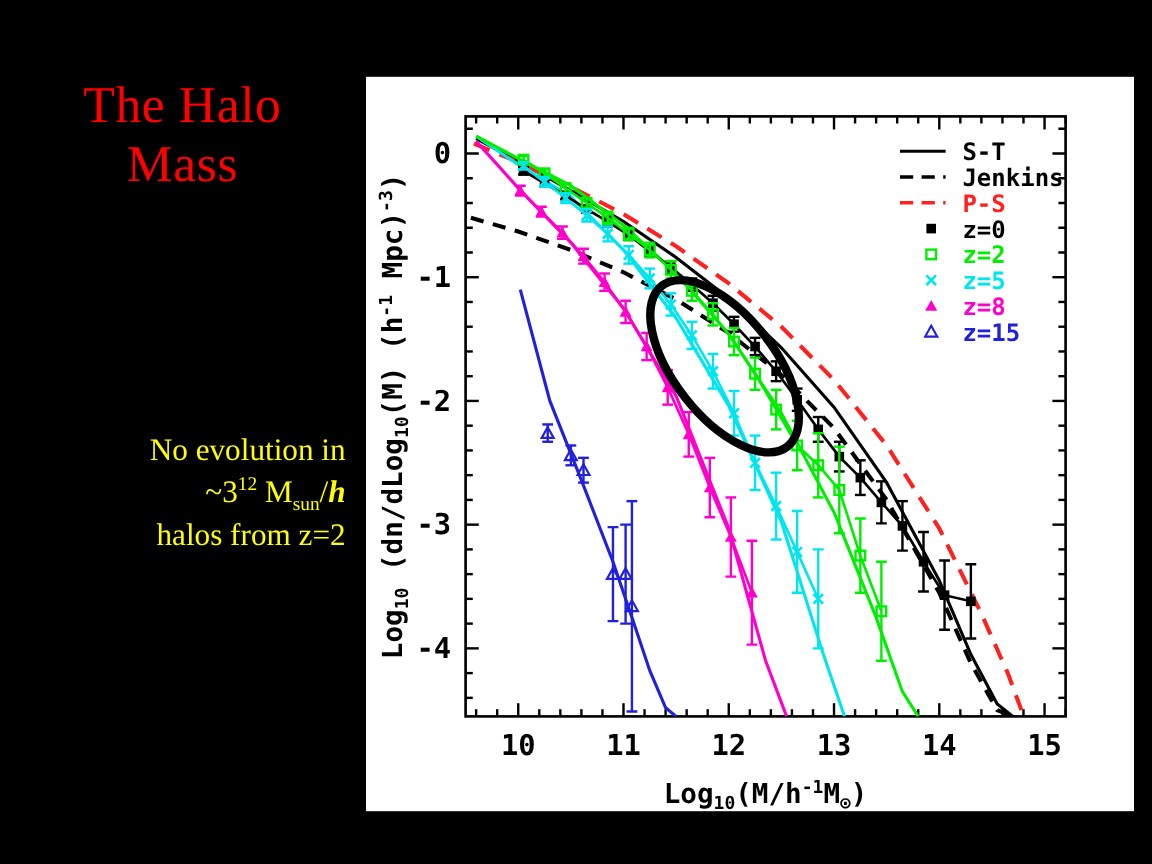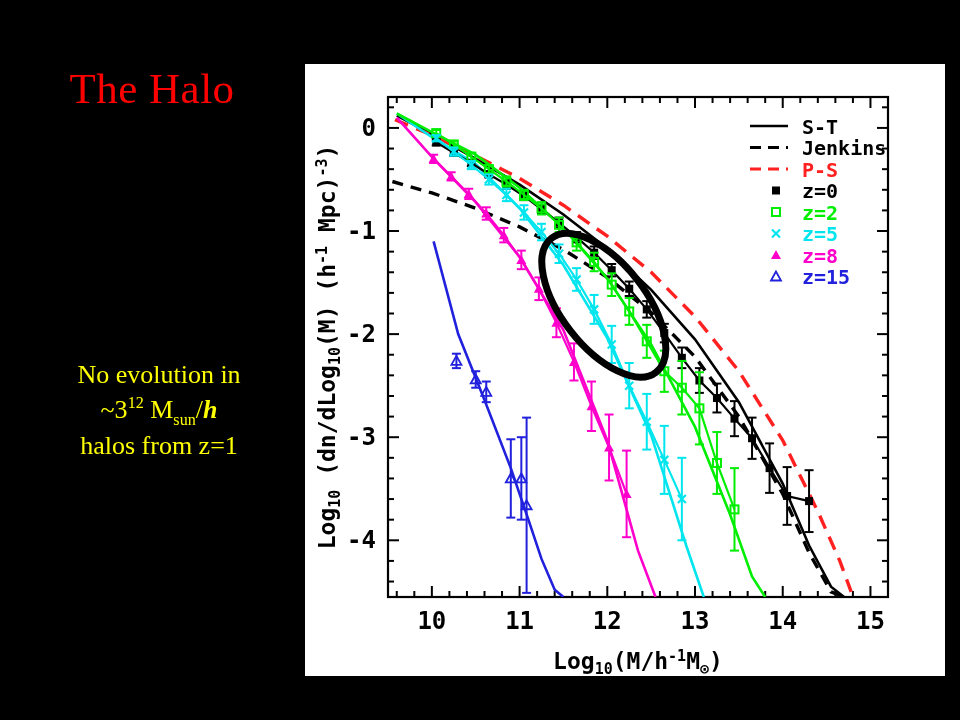--- a/index.html
+++ b/index.html
@@ -38,21 +38,21 @@
 
   #body-block {
     position: absolute;
     left: 30px;
     top: 345px;
     width: 258px;
     color: #FFFF00;
     font-family: "Liberation Serif", "DejaVu Serif", serif;
     font-size: 26px;
     line-height: 1.36;
-    text-align: center;
+    text-align: right;
   }
   #body-block .bline { display: block; white-space: nowrap; }
   #body-block sup { font-size: 0.62em; vertical-align: super; line-height: 0; }
   #body-block sub { font-size: 0.62em; vertical-align: sub; line-height: 0; margin-top: 32px; }
   #body-block .ital { font-style: italic; font-weight: bold; }
 
   
   #figure-panel {
     position: absolute;
     left: 305px;
@@ -63,26 +63,27 @@
   }
   #figure-svg { display: block; }
 </style>
 </head>
 <body>
 
 <div id="slide">
 
   <div id="title-block">
     <span class="tline">The Halo</span>
+    <span class="tline">Mass</span>
   </div>
 
   <div id="body-block">
     <span class="bline">No evolution in</span>
     <span class="bline"><span>~3</span><sup>12</sup><span> M</span><sub>sun</sub><span>/</span><span class="ital">h</span></span>
-    <span class="bline">halos from z=1</span>
+    <span class="bline">halos from z=2</span>
   </div>
 
   <div id="figure-panel">
     <svg id="figure-svg" width="640" height="612" viewBox="0 0 640 612">
       <g id="plot-layers">
           <defs>
             <clipPath id="plotclip">
               <rect x="83" y="33" width="500" height="500"></rect>
             </clipPath>
           </defs>

